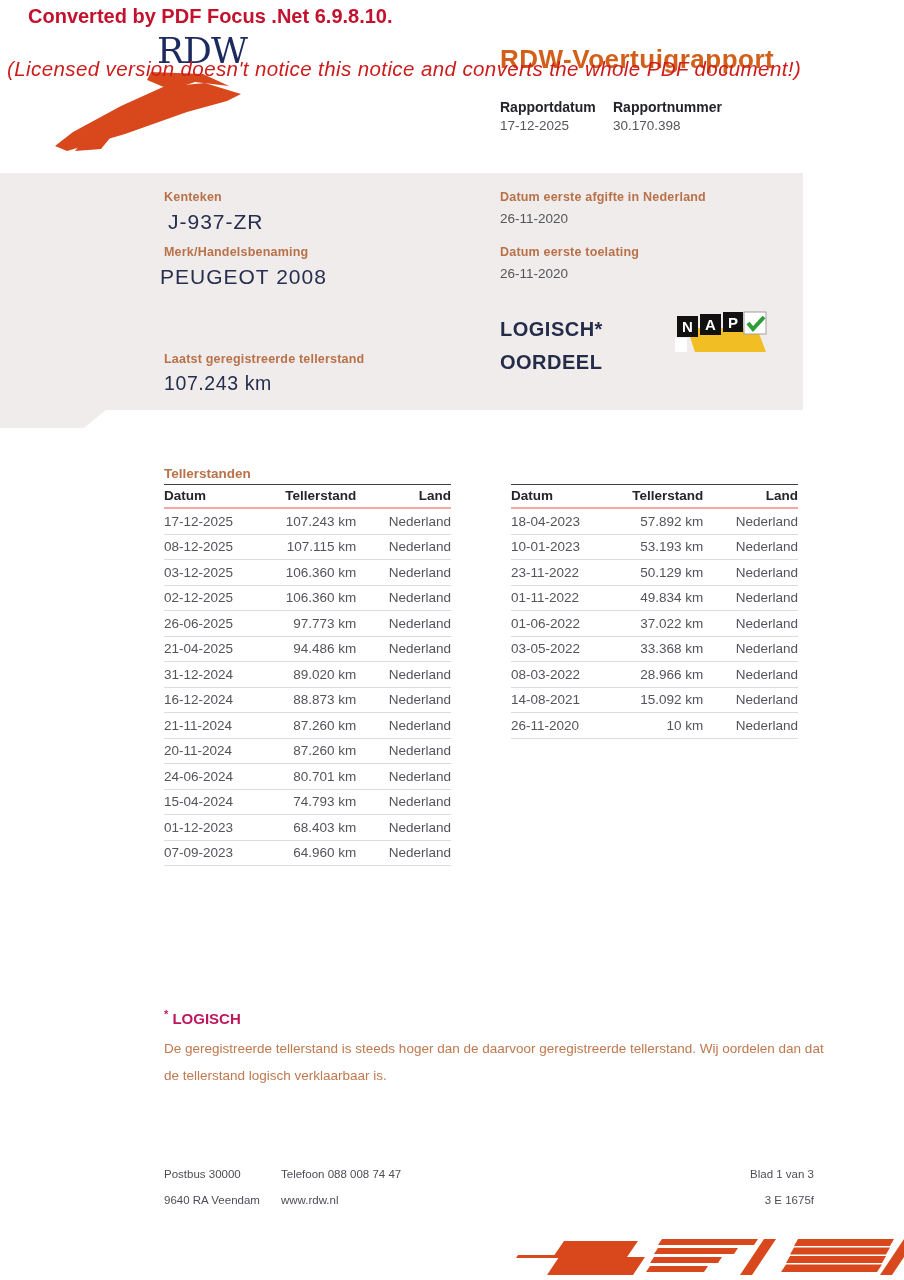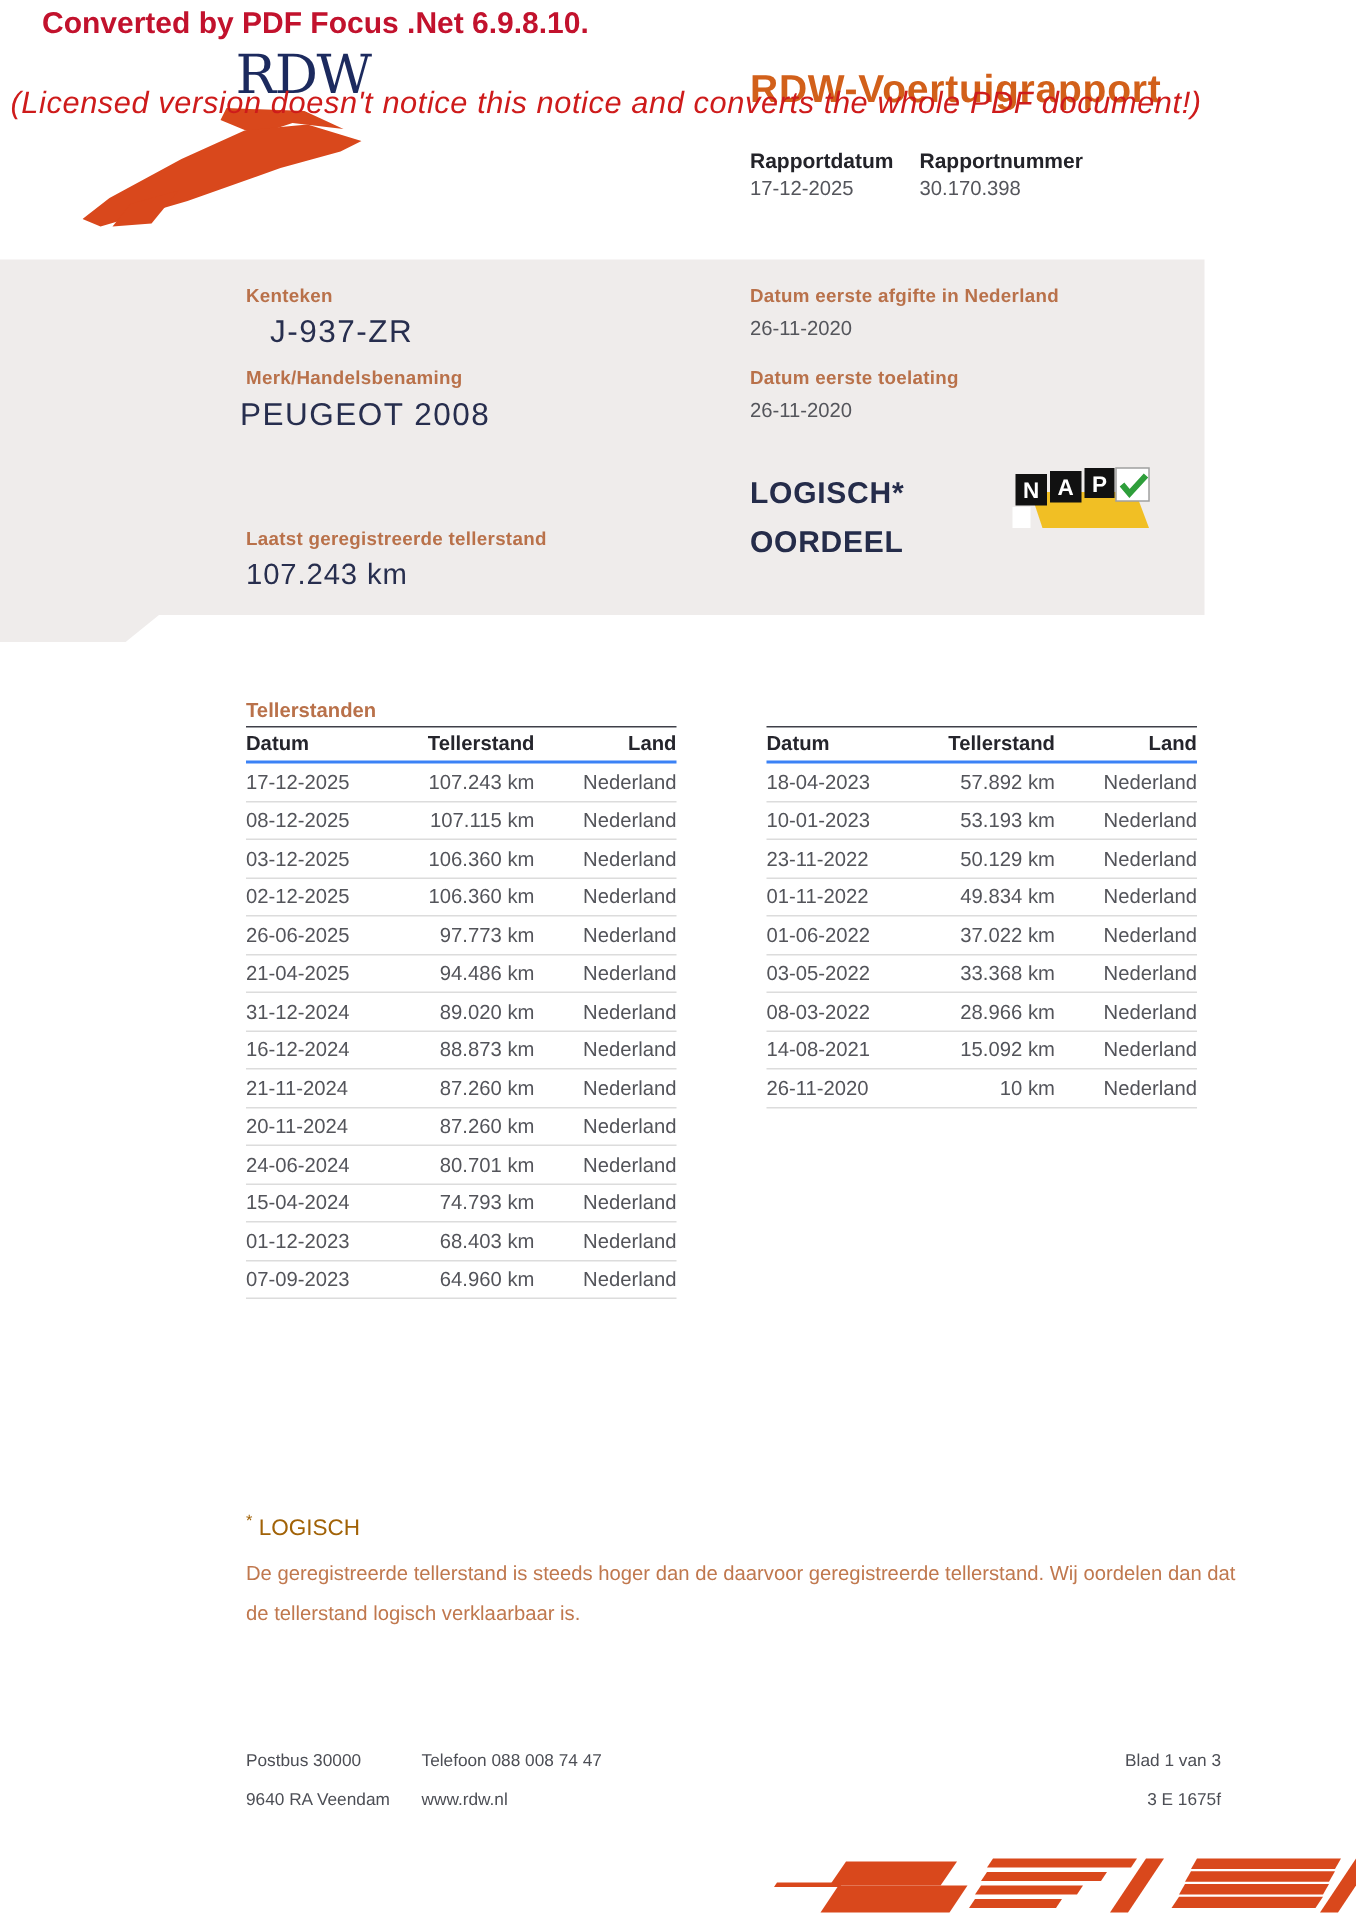--- a/index.html
+++ b/index.html
@@ -29,30 +29,30 @@
   .f-big{font-size:21px;color:#272e4e;letter-spacing:1px;white-space:nowrap;}
   .f-small{font-size:13.5px;color:#54555b;white-space:nowrap;}
   .oordeel{font-size:20px;font-weight:bold;color:#252c4a;line-height:33px;letter-spacing:0.5px;}
 
   
   .section-title{left:164px;top:466px;font-size:13.5px;font-weight:bold;color:#b9714a;}
   .mtable{width:287px;}
   .t-left{left:164px;top:484px;}
   .t-right{left:511px;top:484px;}
   .thead{display:flex;align-items:flex-end;border-top:1px solid #3f4049;
-         border-bottom:2px solid #3b82f6;padding:3px 0 4px 0;
+         border-bottom:2px solid #fca5a5;padding:3px 0 4px 0;
          font-size:13.5px;font-weight:bold;color:#25252c;}
   .trow{display:flex;align-items:center;height:24.5px;border-bottom:1px solid #dcdcdc;
         font-size:13.5px;color:#53545a;}
   .c0{width:38%;text-align:left;}
   .c1{width:29%;text-align:right;}
   .c2{width:33%;text-align:right;}
 
   
-  .fn-title{left:164px;top:1008px;font-size:15px;font-weight:normal;color:#a16207;}
+  .fn-title{left:164px;top:1008px;font-size:15px;font-weight:bold;color:#be185d;}
   .fn-title sup{font-size:11px;}
   .fn-body{left:164px;top:1036px;width:672px;font-size:13.5px;line-height:26.5px;color:#c0784e;}
 
   
   .foot{font-size:11.5px;color:#4c4e55;white-space:nowrap;}
   .foot-right{text-align:right;width:120px;}
 
   .stripes{left:512px;top:1235px;}
 </style>
 </head>
@@ -73,21 +73,21 @@
   <div class="abs doc-title">RDW-Voertuigrapport</div>
   <div class="abs meta-label" style="left:500px;top:99px;">Rapportdatum</div>
   <div class="abs meta-label" style="left:613px;top:99px;">Rapportnummer</div>
   <div class="abs meta-value" style="left:500px;top:118px;">17-12-2025</div>
   <div class="abs meta-value" style="left:613px;top:118px;">30.170.398</div>
 
   <div class="abs panel"></div>
   <div class="abs panel-notch"></div>
 
   <div class="abs f-label" style="left:164px;top:190px;">Kenteken</div>
-  <div class="abs f-big" style="left:180px;top:210px;">J-937-ZR</div>
+  <div class="abs f-big" style="left:168px;top:210px;">J-937-ZR</div>
   <div class="abs f-label" style="left:164px;top:245px;">Merk/Handelsbenaming</div>
   <div class="abs f-big" style="left:160px;top:265px;text-align:center;">PEUGEOT 2008</div>
   <div class="abs f-label" style="left:164px;top:352px;">Laatst geregistreerde tellerstand</div>
   <div class="abs f-big" style="left:164px;top:372px;font-size:19.5px;letter-spacing:0.6px;">107.243 km</div>
 
   <div class="abs f-label" style="left:500px;top:190px;">Datum eerste afgifte in Nederland</div>
   <div class="abs f-small" style="left:500px;top:211px;">26-11-2020</div>
   <div class="abs f-label" style="left:500px;top:245px;">Datum eerste toelating</div>
   <div class="abs f-small" style="left:500px;top:266px;">26-11-2020</div>
 

